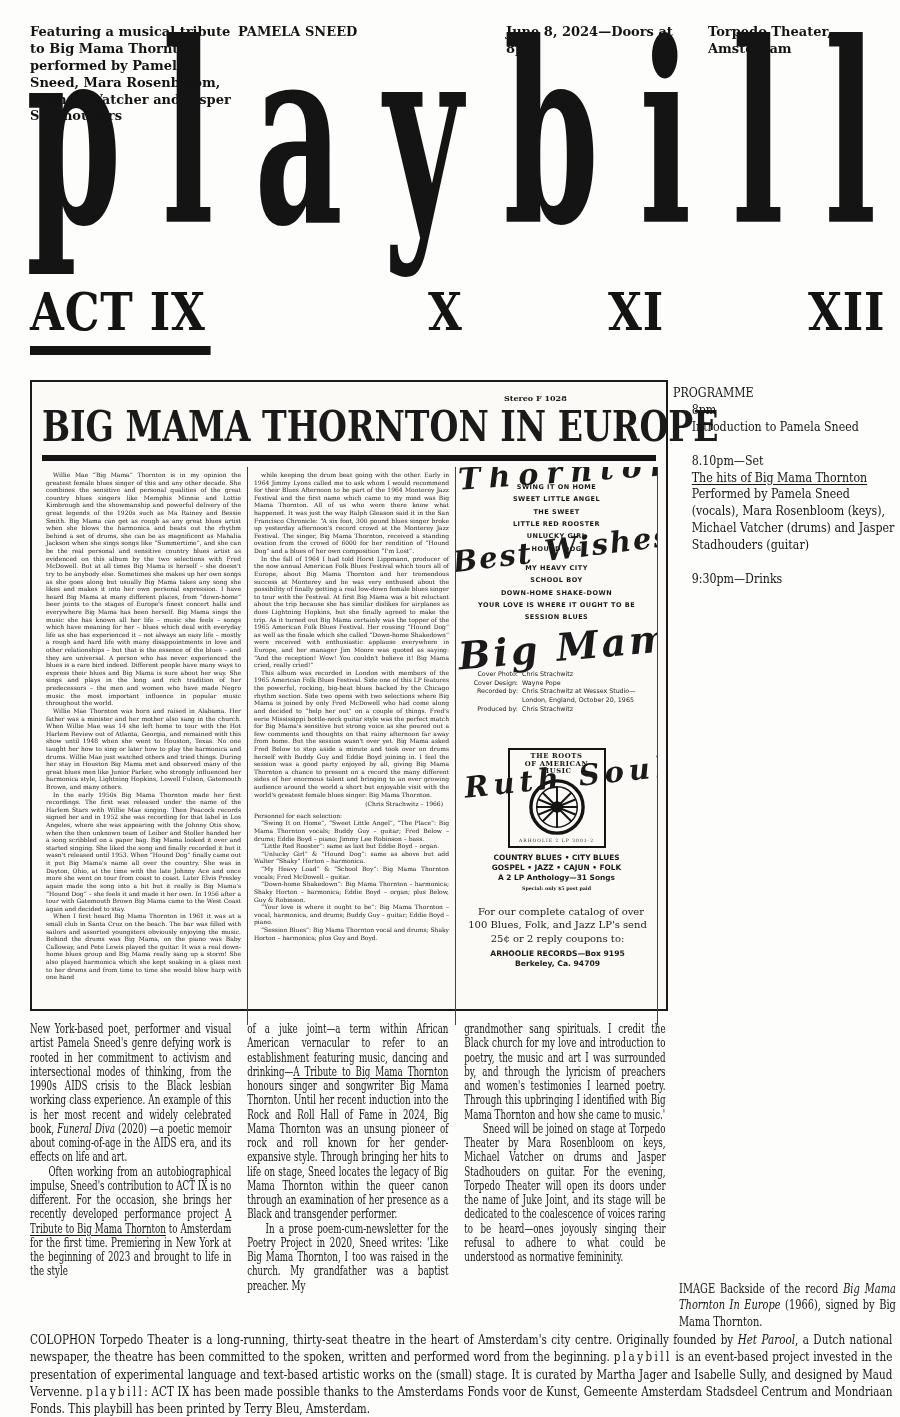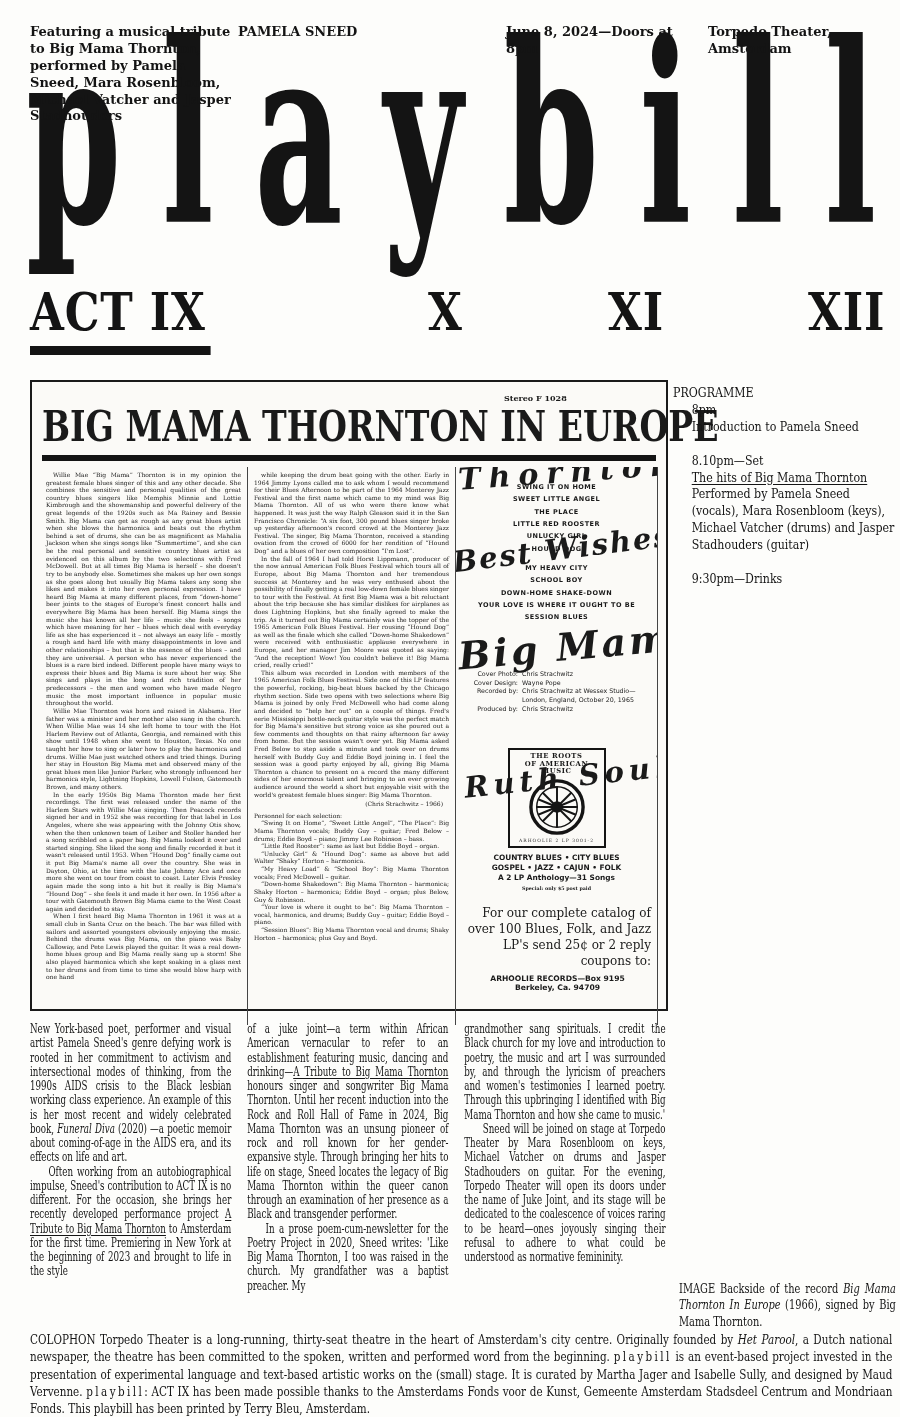--- a/index.html
+++ b/index.html
@@ -62,21 +62,21 @@
   .hand-ruth     { top: 292px; left: 8px;  font-size: 29px; transform: rotate(-6deg); letter-spacing: 5px; }
   .credits { margin: 46px 0 0 2px; display: grid; grid-template-columns: 54px 1fr; column-gap: 4px;
              font-family: "DejaVu Sans", sans-serif; font-size: 6.3px; line-height: 1.4; text-align: left; }
   .credits .lab { text-align: right; }
   .adbox { margin: 34px auto 0; width: 98px; border: 2px solid #141414; padding: 3px 2px 2px; text-align: center; }
   .ad-head { font-size: 6.8px; font-weight: 700; letter-spacing: 0.6px; line-height: 1.15; }
   .wheel { margin-top: 2px; }
   .ad-cat { font-size: 4.5px; letter-spacing: 1px; color: #333; }
   .ad-lines { margin-top: 5px; font-family: "DejaVu Sans", sans-serif; font-size: 7.4px; font-weight: 700; line-height: 1.4; }
   .ad-special { font-size: 4.8px; font-weight: 700; margin-top: 1px; }
-  .catalog-note { margin: 14px 0 0 2px; font-size: 12px; line-height: 1.35; text-align: right; }
+  .catalog-note { margin: 14px 0 0 2px; font-size: 10px; line-height: 1.35; text-align: center; }
   .catalog-name, .catalog-addr { font-family: "DejaVu Sans", sans-serif; font-size: 7.6px; font-weight: 700; text-align: center; margin-left: 2px; }
   .catalog-name { margin-top: 4px; }
   
   .programme { position: absolute; left: 673px; top: 385px; width: 266px;
                transform: scaleX(0.85); transform-origin: left top;
                font-size: 13px; line-height: 1.3; z-index: 2; }
   .programme .pbody { margin-left: 22px; }
   .gap { height: 17px; }
   .u { text-decoration: underline; text-underline-offset: 2px; }
   .it { font-style: italic; }
@@ -147,21 +147,21 @@
       <p>“My Heavy Load” &amp; “School Boy”: Big Mama Thornton vocals; Fred McDowell – guitar.</p>
       <p>“Down-home Shakedown”: Big Mama Thornton – harmonica; Shaky Horton – harmonica; Eddie Boyd – organ; plus Below, Guy &amp; Robinson.</p>
       <p>“Your love is where it ought to be”: Big Mama Thornton – vocal, harmonica, and drums; Buddy Guy – guitar; Eddie Boyd – piano.</p>
       <p>“Session Blues”: Big Mama Thornton vocal and drums; Shaky Horton – harmonica; plus Guy and Boyd.</p>
     </div>
     <div class="scol scol3">
       <span class="hand hand-thornton">Thornton</span>
       <ul class="tracks side-a">
         <li>SWING IT ON HOME</li>
         <li>SWEET LITTLE ANGEL</li>
-        <li>THE PLACE</li>
+        <li>THE SWEET</li>
         <li>LITTLE RED ROOSTER</li>
         <li>UNLUCKY GIRL</li>
         <li>HOUND DOG</li>
       </ul>
       <span class="hand hand-wishes">Best Wishes</span>
       <ul class="tracks side-b">
         <li>MY HEAVY CITY</li>
         <li>SCHOOL BOY</li>
         <li>DOWN-HOME SHAKE-DOWN</li>
         <li>YOUR LOVE IS WHERE IT OUGHT TO BE</li>

